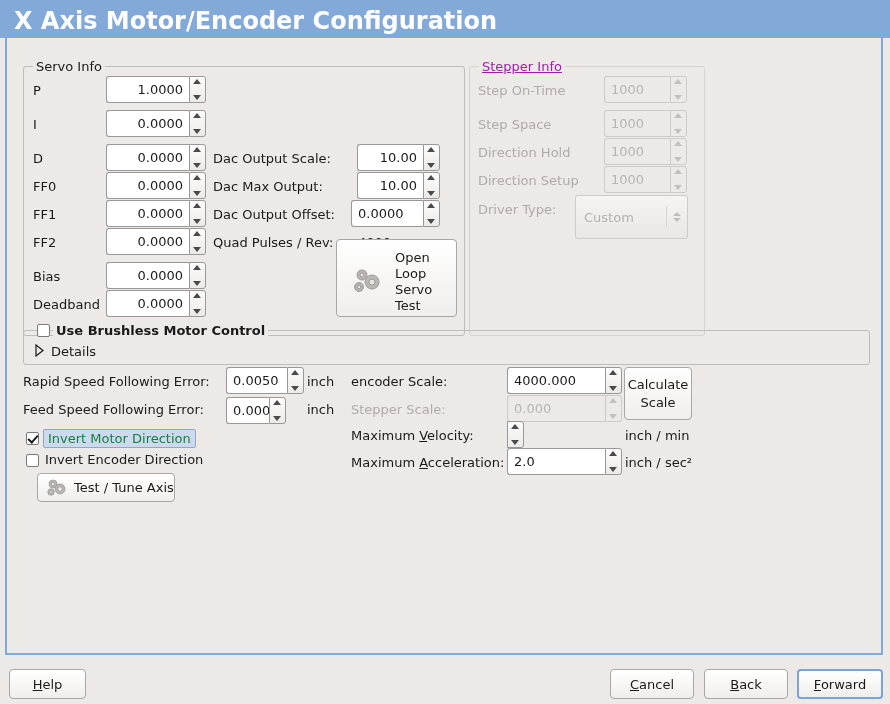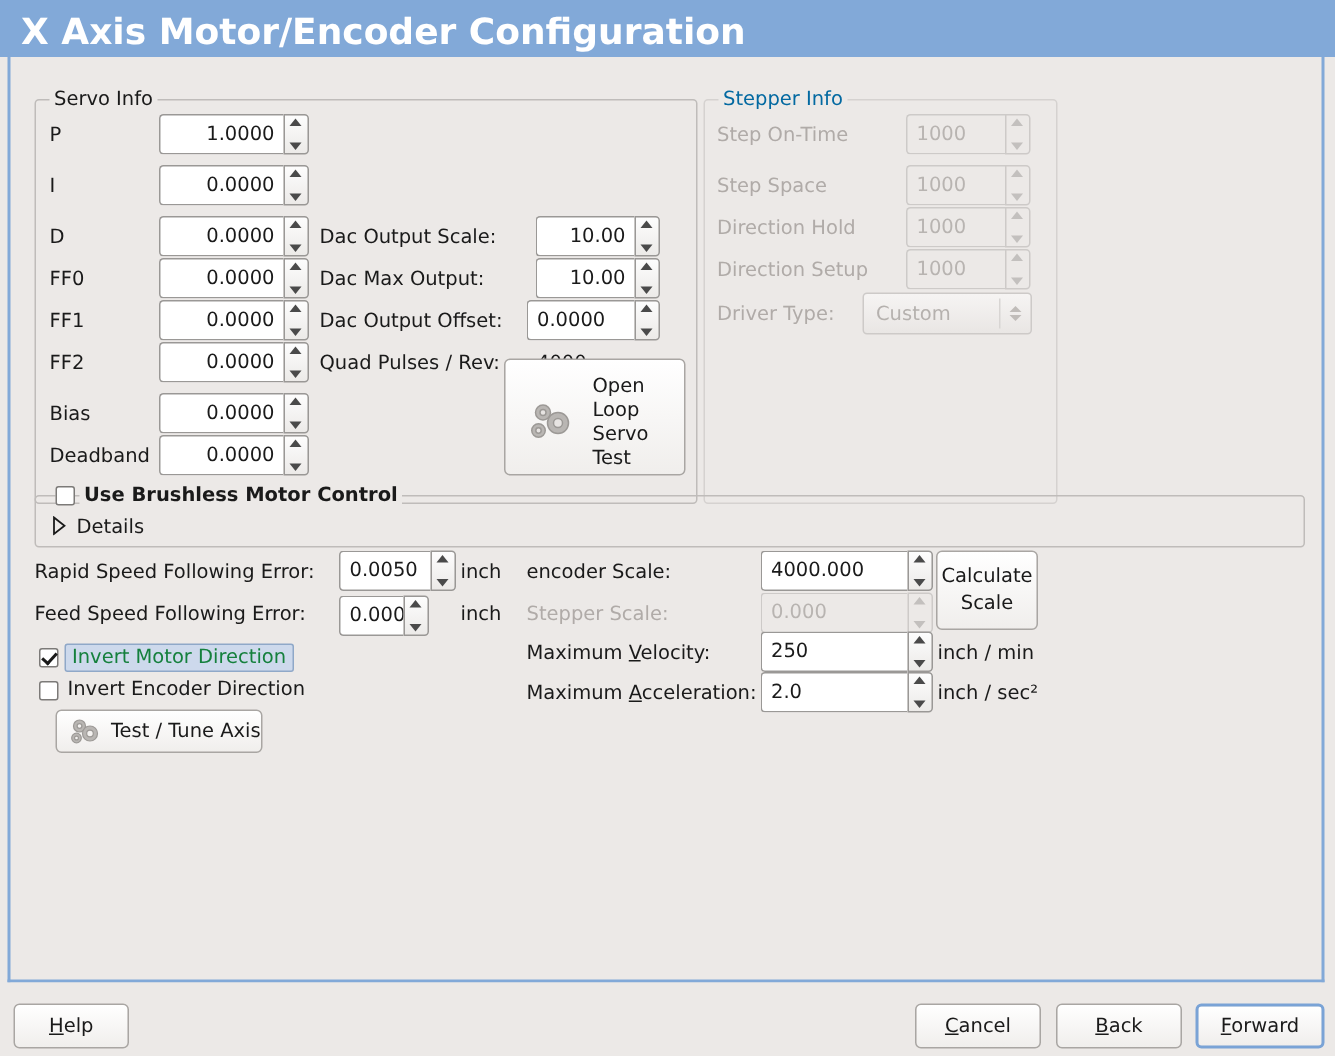--- a/index.html
+++ b/index.html
@@ -39,21 +39,21 @@
     background:transparent;
   }
   .grouplabel{
     position:absolute;
     background:#ece9e7;
     padding:0 3px;
     font-size:13px;
     color:#1a1a1a;
     white-space:nowrap;
   }
-  .grouplabel.dim{color:#0369a1;}
+  .grouplabel.dim{color:#a21caf;text-decoration:underline;}
   
   .lbl{position:absolute;white-space:nowrap;font-size:13px;color:#1a1a1a;}
   .lbl.dim{color:#b0aba8;}
   .lbl u{text-decoration:underline;}
   
   .spin{position:absolute;display:flex;height:27px;box-sizing:border-box;}
   .spin .entry{
     flex:1;
     background:#ffffff;
     border:1px solid #9a9896;
@@ -89,21 +89,21 @@
     content:"";position:absolute;left:0;top:0px;
     border-left:4px solid transparent;border-right:4px solid transparent;
     border-top:5px solid #4a4a4a;
   }
   .spin.dis .entry{background:#ece9e7;border-color:#cdcac8;color:#b8b4b1;}
   .spin.dis .btns{border-color:#cdcac8;background:#ece9e7;}
   .spin.dis .btns span.up::after{border-bottom-color:#c3c0be;}
   .spin.dis .btns span.down::after{border-top-color:#c3c0be;}
   
   .combo{
-    position:absolute;height:28px;box-sizing:border-box;
+    position:absolute;height:44px;box-sizing:border-box;
     border:1px solid #cdcac8;border-radius:3px;
     background:linear-gradient(#f6f4f3,#e9e6e4);
     display:flex;align-items:center;
   }
   .combo .cv{flex:1;padding-left:8px;font-size:13px;color:#b5b1ae;}
   .combo .sep{width:1px;height:20px;background:#d8d5d3;}
   .combo .arr{width:20px;display:flex;flex-direction:column;align-items:center;justify-content:center;gap:2px;}
   .combo .arr i{display:block;width:0;height:0;border-left:4px solid transparent;border-right:4px solid transparent;}
   .combo .arr i.u{border-bottom:4px solid #c0bcb9;}
   .combo .arr i.d{border-top:4px solid #c0bcb9;}
@@ -393,21 +393,20 @@
       </div>
   </div>
 
   <div class="btn" style="left:617px;top:329px;width:68px;height:53px;flex-direction:column;line-height:18px;">
     <div>Calculate</div>
     <div>Scale</div>
   </div>
 
   <div class="lbl" style="left:344px;top:390px;"><span>Maximum </span><u>V</u><span>elocity:</span></div>
   <div class="spin" style="left:500px;top:383px;width:115px;">
-    <div class="entry left">250</div>
     <div class="btns">
         <span class="up"></span>
         <span class="down"></span>
       </div>
   </div>
   <div class="lbl" style="left:618px;top:390px;">inch / min</div>
 
   <div class="lbl" style="left:344px;top:417px;"><span>Maximum </span><u>A</u><span>cceleration:</span></div>
   <div class="spin" style="left:500px;top:410px;width:115px;">
     <div class="entry left">2.0</div>

